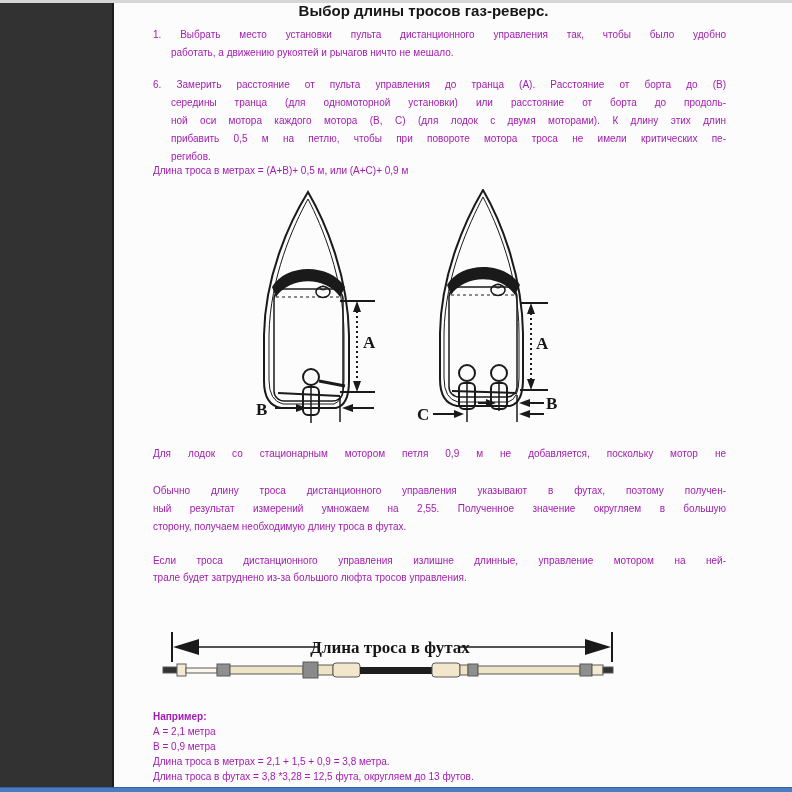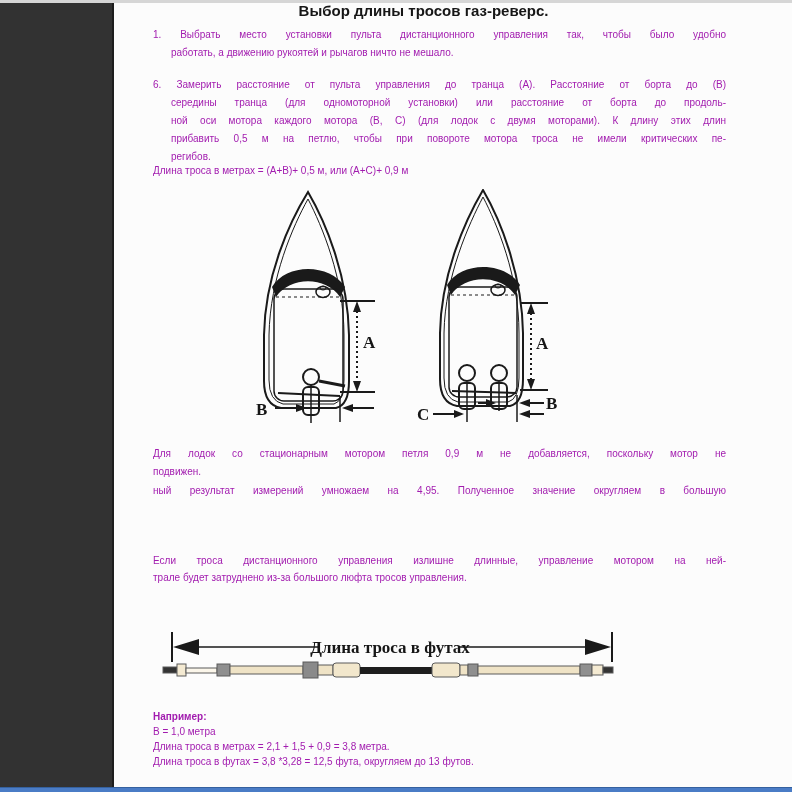--- a/index.html
+++ b/index.html
@@ -156,25 +156,26 @@
         <polygon points="291,225 302,221 302,229" fill="#1a1a1a" stroke="none"></polygon>
       </g>
     </g>
     <text class="dimlabel" x="308" y="160">A</text>
     <text class="dimlabel" x="318" y="220">B</text>
     <text class="dimlabel" x="189" y="231">C</text>
   </svg>
 
   <div id="para-stationary" class="block">
     <div class="jl">Для лодок со стационарным мотором петля 0,9 м не добавляется, поскольку мотор не</div>
-    <div>подвижен.</div>
   </div>
 
   <div id="para-feet" class="block">
-    <div class="jl">ный результат измерений умножаем на 4,95. Полученное значение округляем в большую</div>
+    <div class="jl">Обычно длину троса дистанционного управления указывают в футах, поэтому получен-</div>
+    <div class="jl">ный результат измерений умножаем на 2,55. Полученное значение округляем в большую</div>
+    <div>сторону, получаем необходимую длину троса в футах.</div>
   </div>
 
   <div id="note" class="block">
     <div class="jl">Если троса дистанционного управления излишне длинные, управление мотором на ней-</div>
     <div>трале будет затруднено из-за большого люфта тросов управления.</div>
   </div>
 
   <svg id="cable-diagram" width="470" height="72" viewBox="0 0 470 72">
     <g stroke="#1a1a1a" fill="none">
       <line x1="20" y1="8" x2="20" y2="38" stroke-width="2"></line>
@@ -200,20 +201,21 @@
       <rect x="316" y="40" width="10" height="12" fill="#8f8f8f"></rect>
       <rect x="326" y="42" width="102" height="8" fill="#efe3c6"></rect>
       <rect x="428" y="40" width="12" height="12" fill="#8f8f8f"></rect>
       <rect x="440" y="41" width="11" height="10" fill="#f4ead2"></rect>
       <rect x="451" y="43" width="10" height="6" fill="#333333"></rect>
     </g>
   </svg>
 
   <div id="example" class="block">
     <div class="bold">Например:</div>
-    <div>В = 1,0 метра</div>
+    <div>А = 2,1 метра</div>
+    <div>В = 0,9 метра</div>
     <div>Длина троса в метрах = 2,1 + 1,5 + 0,9 = 3,8 метра.</div>
     <div>Длина троса в футах = 3,8 *3,28 = 12,5 фута, округляем до 13 футов.</div>
   </div>
 
 </div>
 
 <div class="bottom-bar"></div>
 
 </body></html>

